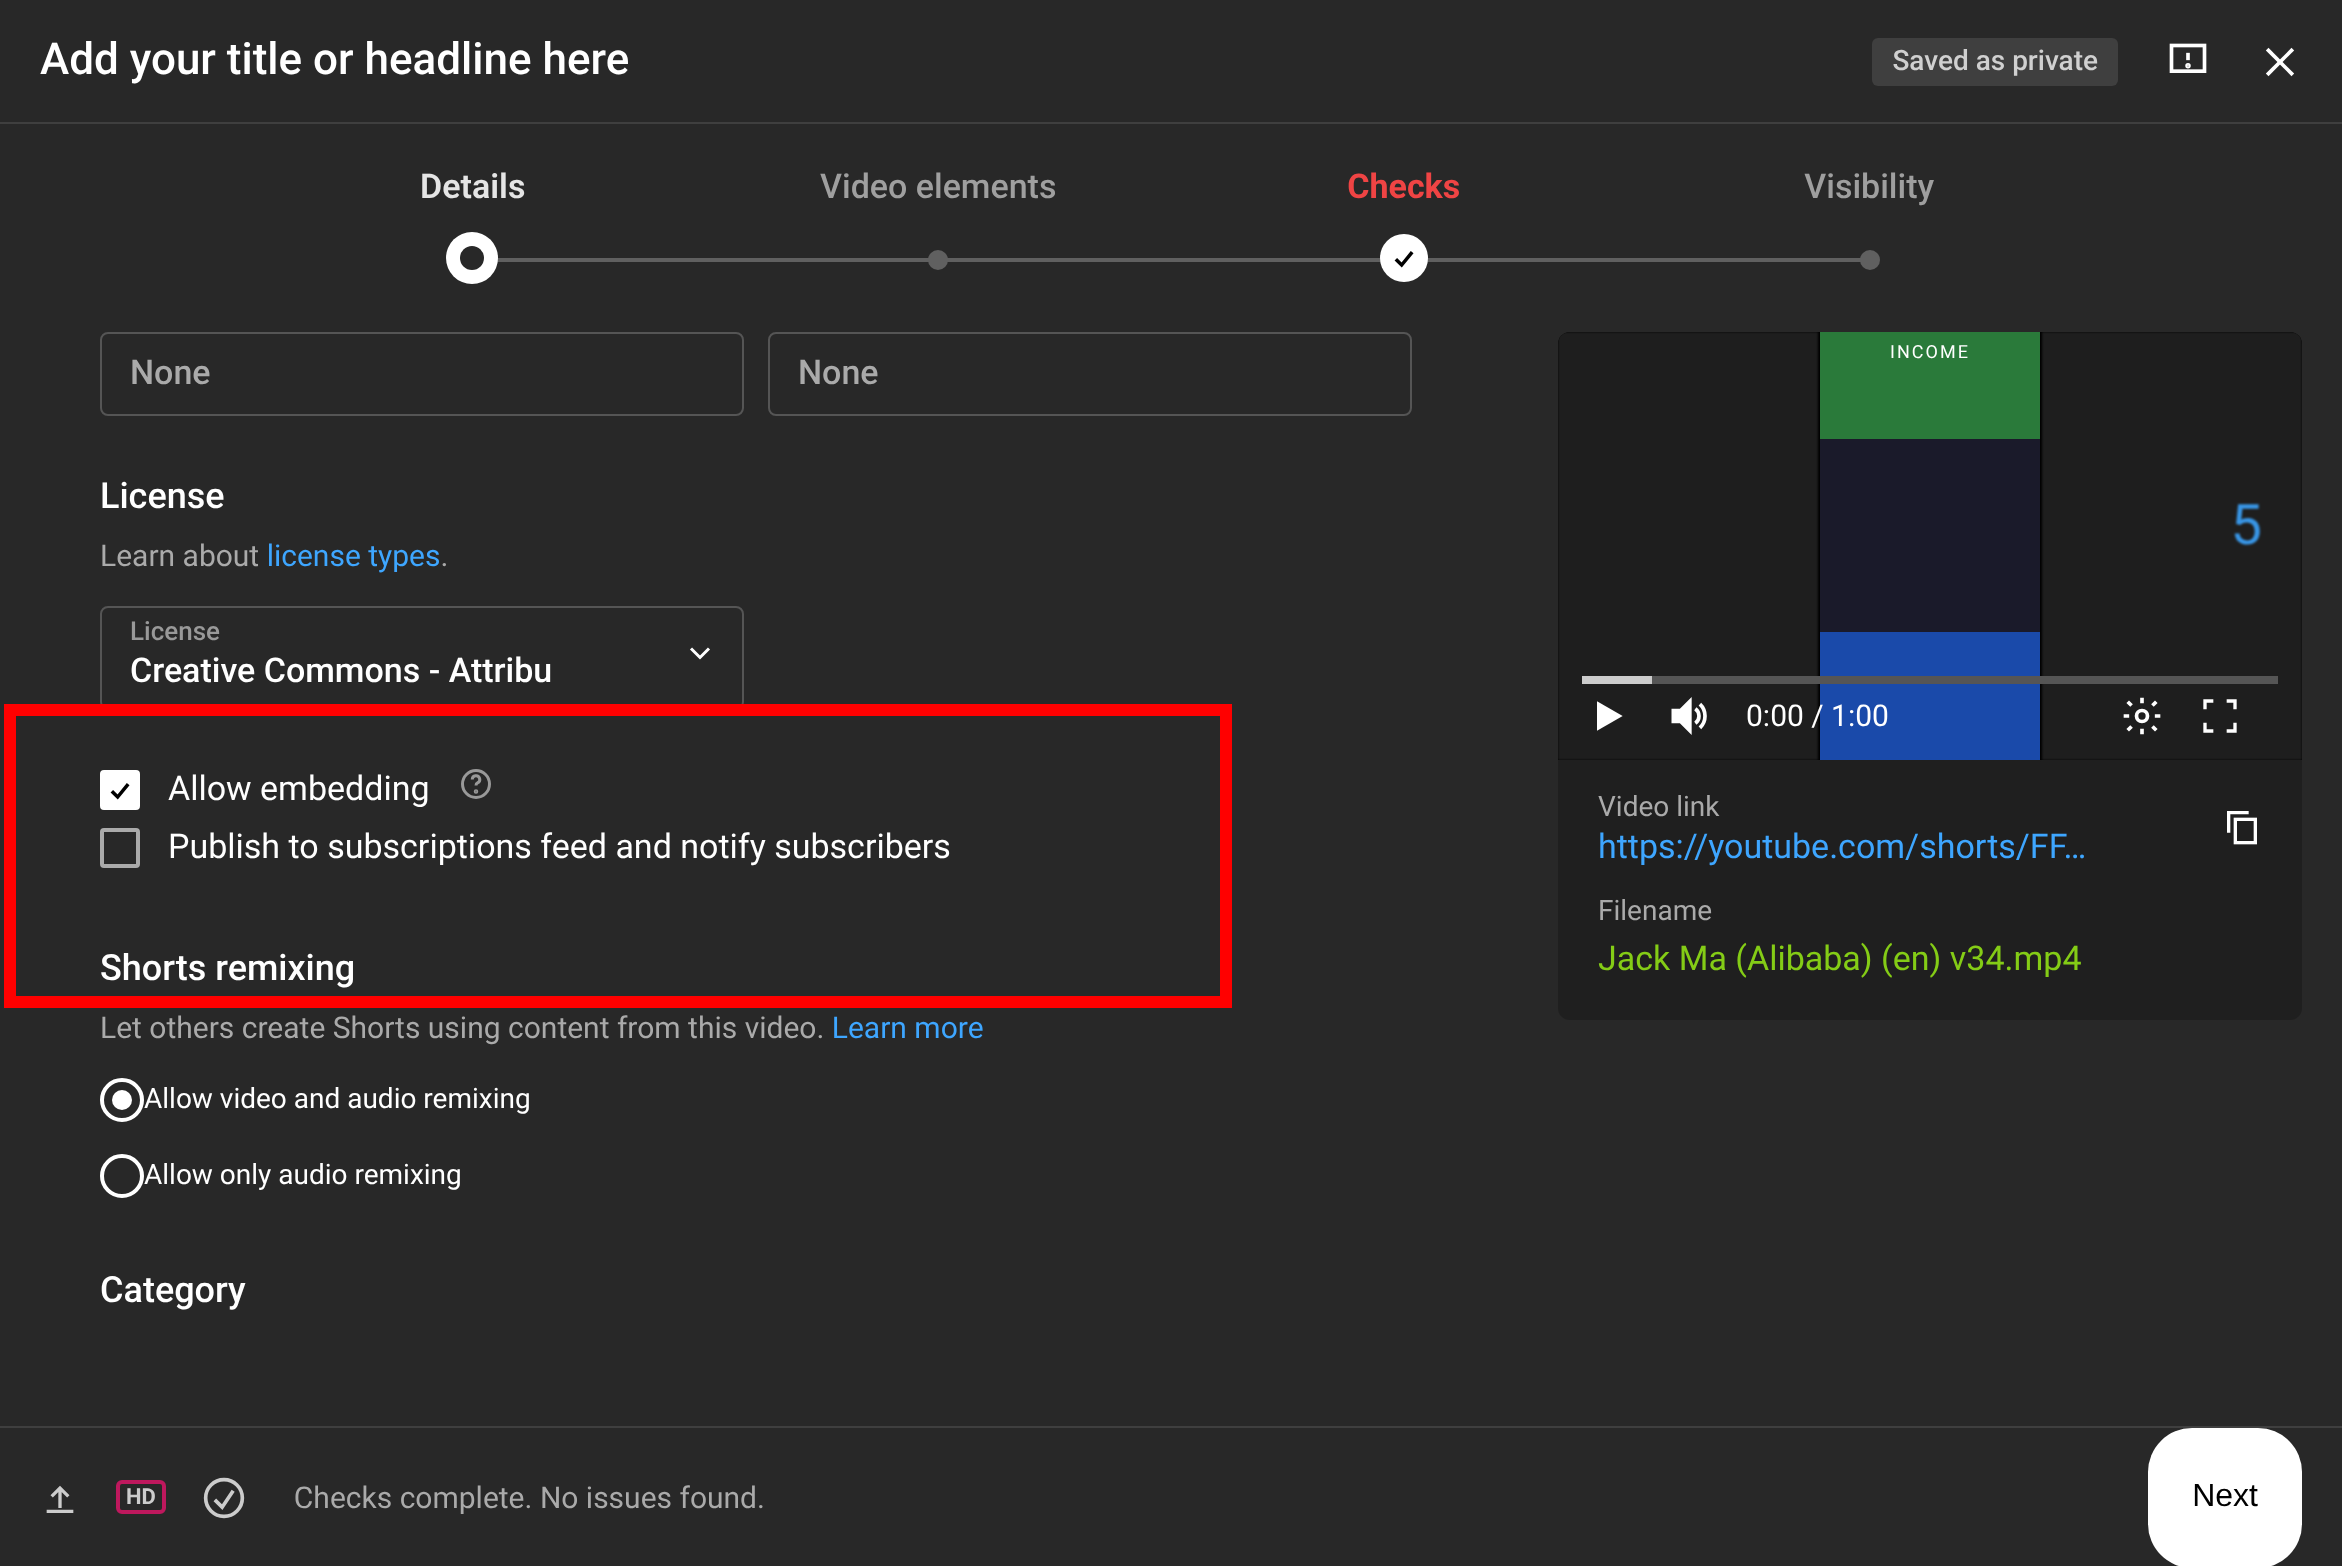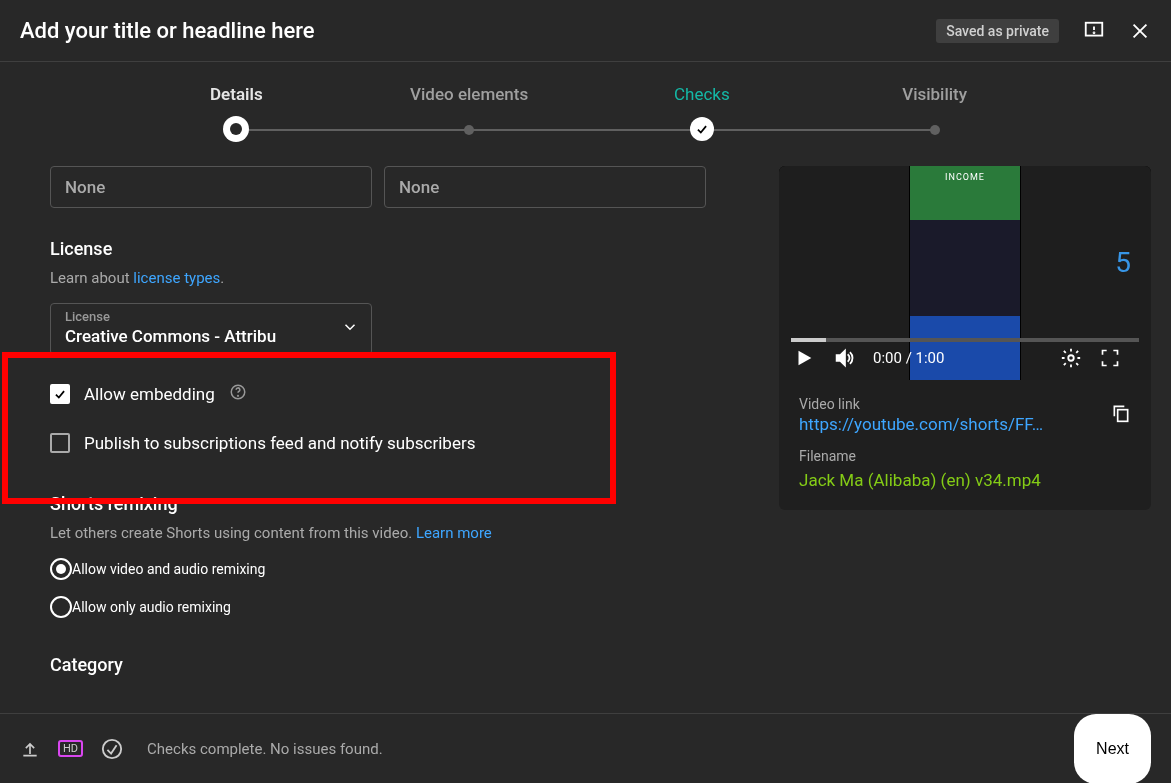--- a/index.html
+++ b/index.html
@@ -49,21 +49,21 @@
     text-align: center;
     position: relative;
   }
   .step-label {
     font-size: 17px;
     font-weight: 500;
     color: #9f9f9f;
     margin-bottom: 14px;
   }
   .step.active .step-label { color: #e5e5e5; font-weight: 600; }
-  .step.done .step-label { color: #14b8a6; font-weight: 400; }
+  .step.done .step-label { color: #ef4444; font-weight: 700; }
   .dot-row {
     position: relative;
     height: 24px;
   }
   .step-line {
     position: absolute;
     top: 11px;
     height: 2px;
     background: #606060;
     left: 0; right: 0;
@@ -132,21 +132,21 @@
     position:absolute;
     left:-48px;
     top:186px;
     width:614px;
     height:152px;
     border:6px solid #ff0000;
     pointer-events:none;
     z-index:5;
   }
   
-  .cb-row{display:flex;align-items:center;gap:14px;margin-top:28px;font-size:17px;}
+  .cb-row{display:flex;align-items:center;gap:14px;margin-top:8px;font-size:17px;}
   .cb{
     width:20px;height:20px;border:2px solid #aaa;border-radius:2px;
     display:inline-flex;align-items:center;justify-content:center;
     flex-shrink:0;
   }
   .cb.checked{background:#fff;border-color:#fff;}
   .cb.checked svg{color:#000;width:14px;height:14px;}
   .help-ico{color:#999;}
   
   .radio-row{display:flex;align-items:center;margin-top:16px;font-size:14px;}
@@ -386,21 +386,21 @@
     </div>
   </div>
 </div>
 
 <div class="footer">
   <span class="footer-ico">
     <svg width="20" height="20" viewBox="0 0 24 24" fill="none" stroke="currentColor" stroke-width="2">
         <path d="M12 18V6M7 11l5-5 5 5M4 20h16"></path>
       </svg>
   </span>
-  <span class="footer-ico" style="border:2px solid #d946ef;border-radius:3px;padding:0 3px;font-size:11px;font-weight:400;color:#ccc;">HD</span>
+  <span class="footer-ico" style="border:2px solid #be185d;border-radius:3px;padding:0 3px;font-size:11px;font-weight:700;color:#ccc;">HD</span>
   <span class="footer-ico">
     <svg width="22" height="22" viewBox="0 0 24 24" fill="none" stroke="currentColor" stroke-width="2">
         <circle cx="12" cy="12" r="10"></circle>
         <polyline points="7 13 11 17 17 8"></polyline>
       </svg>
   </span>
   <span class="footer-text">Checks complete. No issues found.</span>
   <button class="next-btn">Next</button>
 </div>
 

